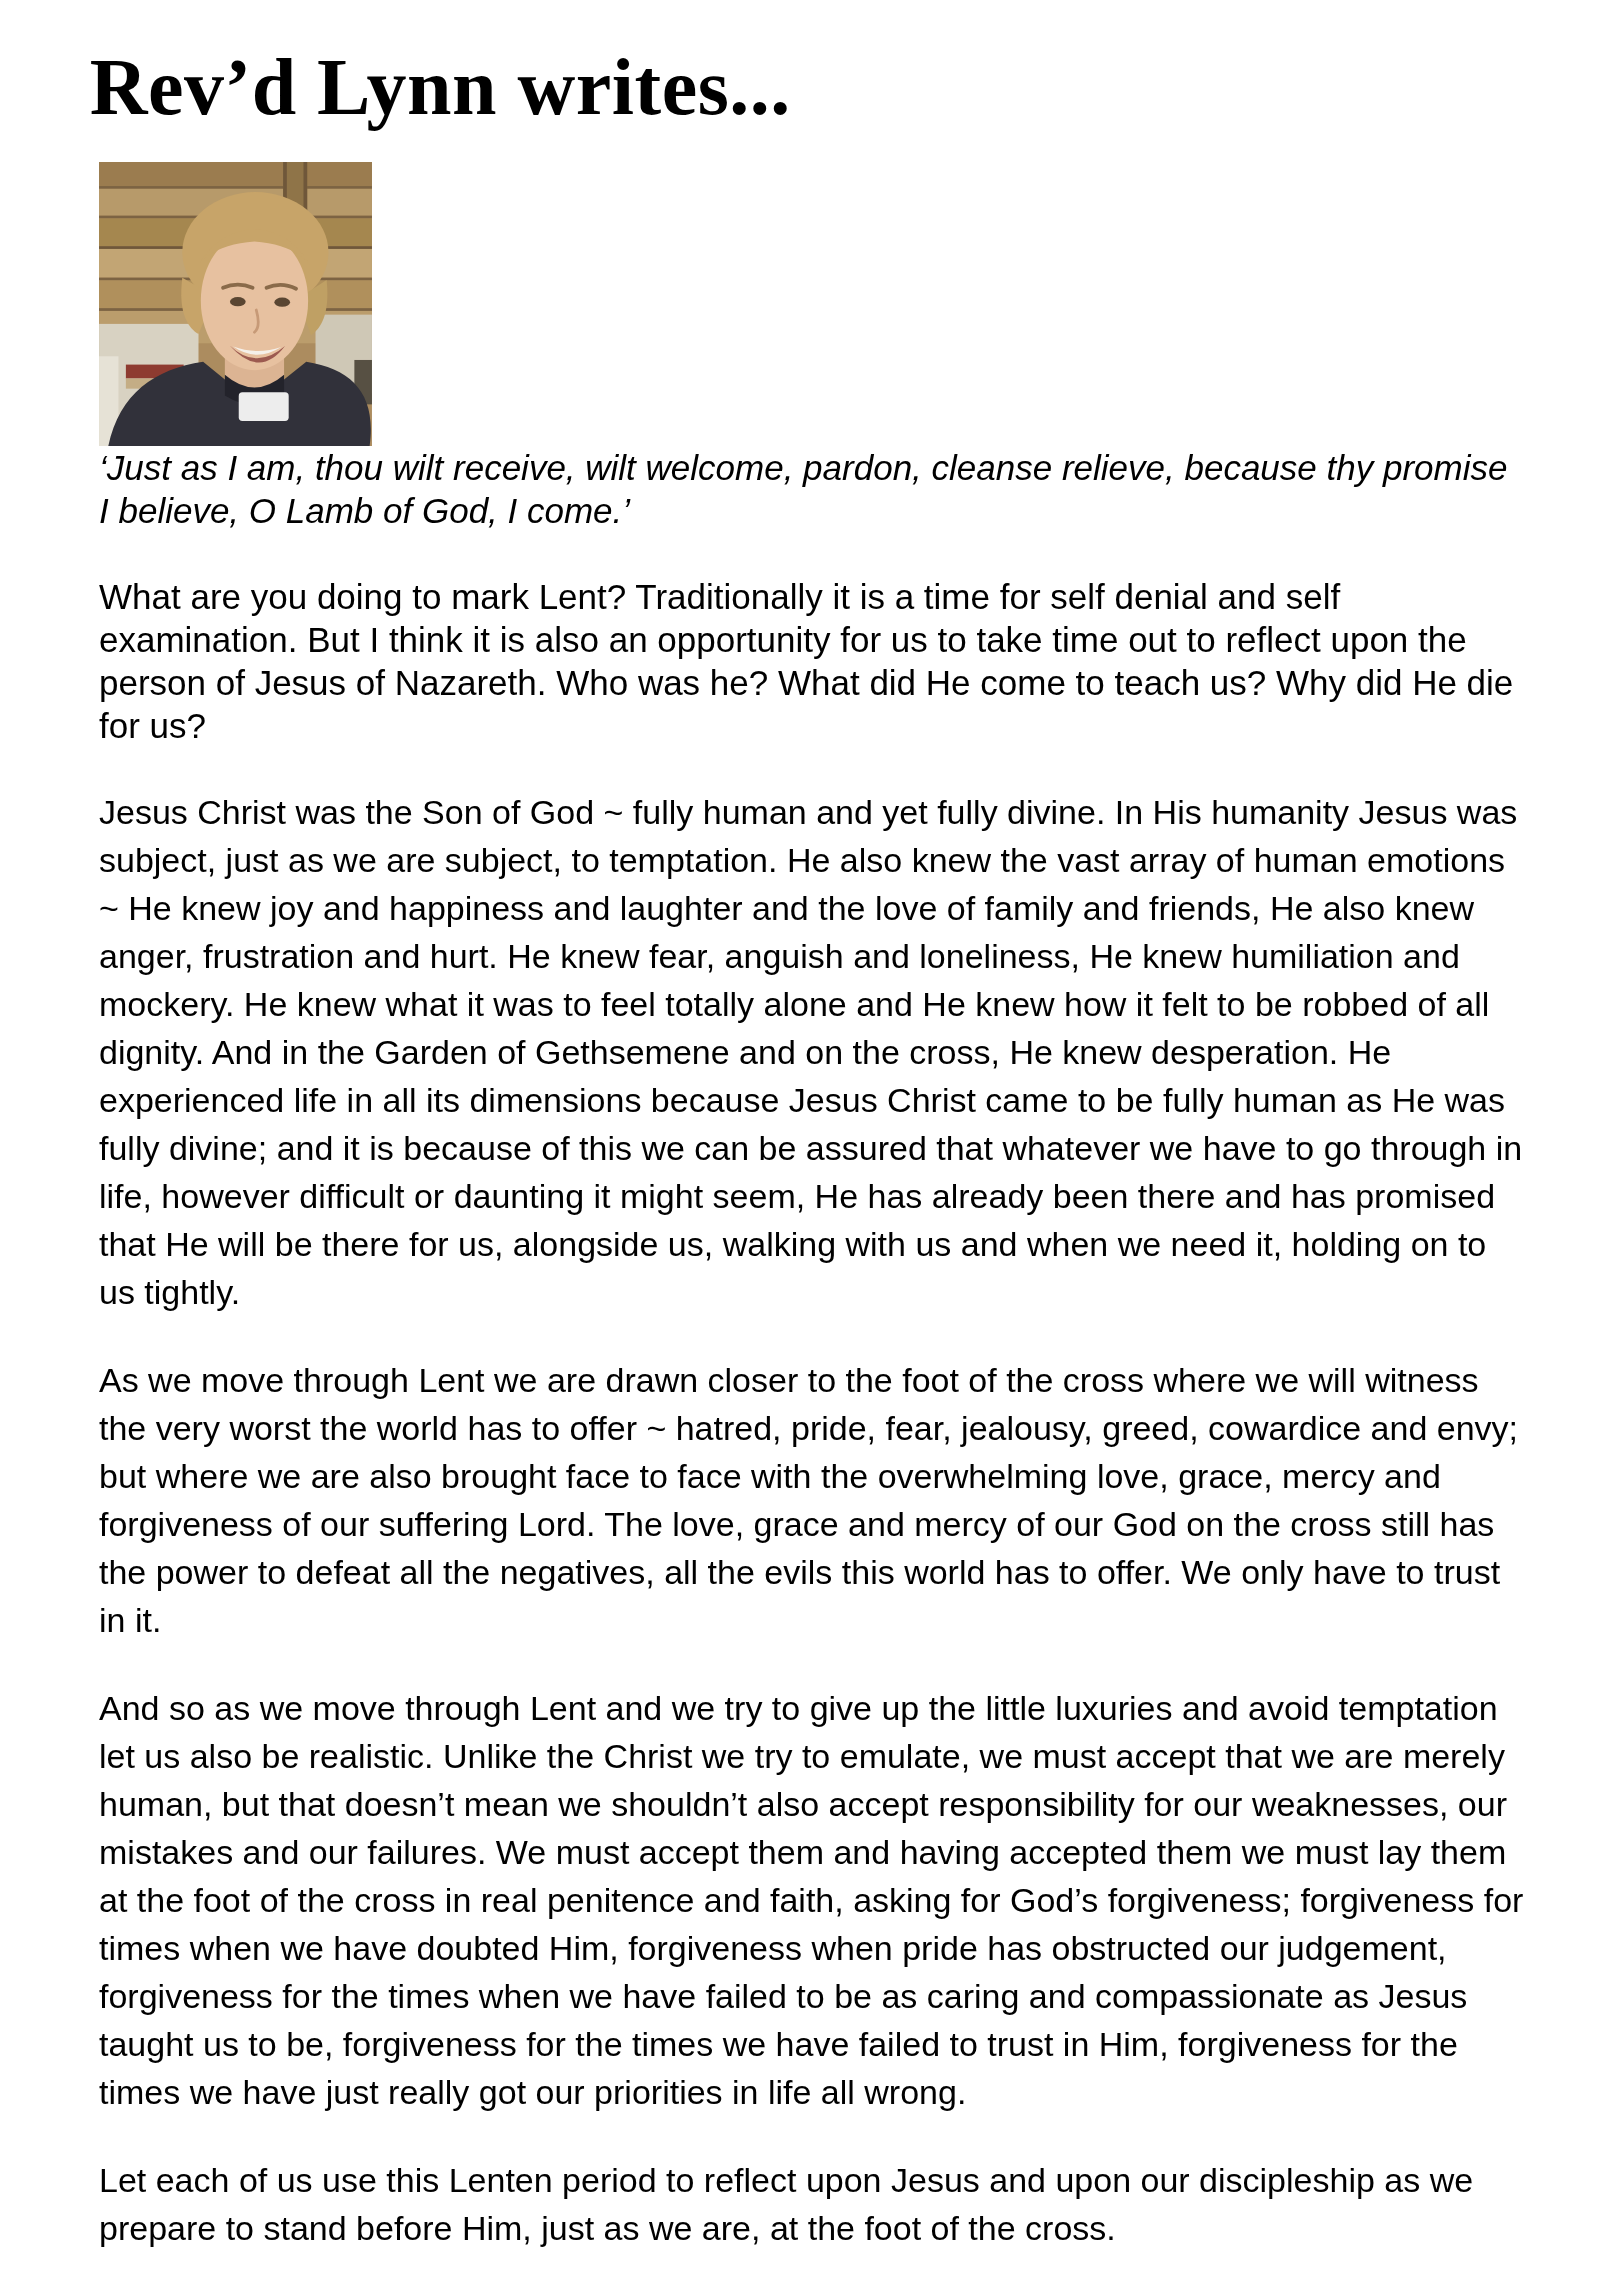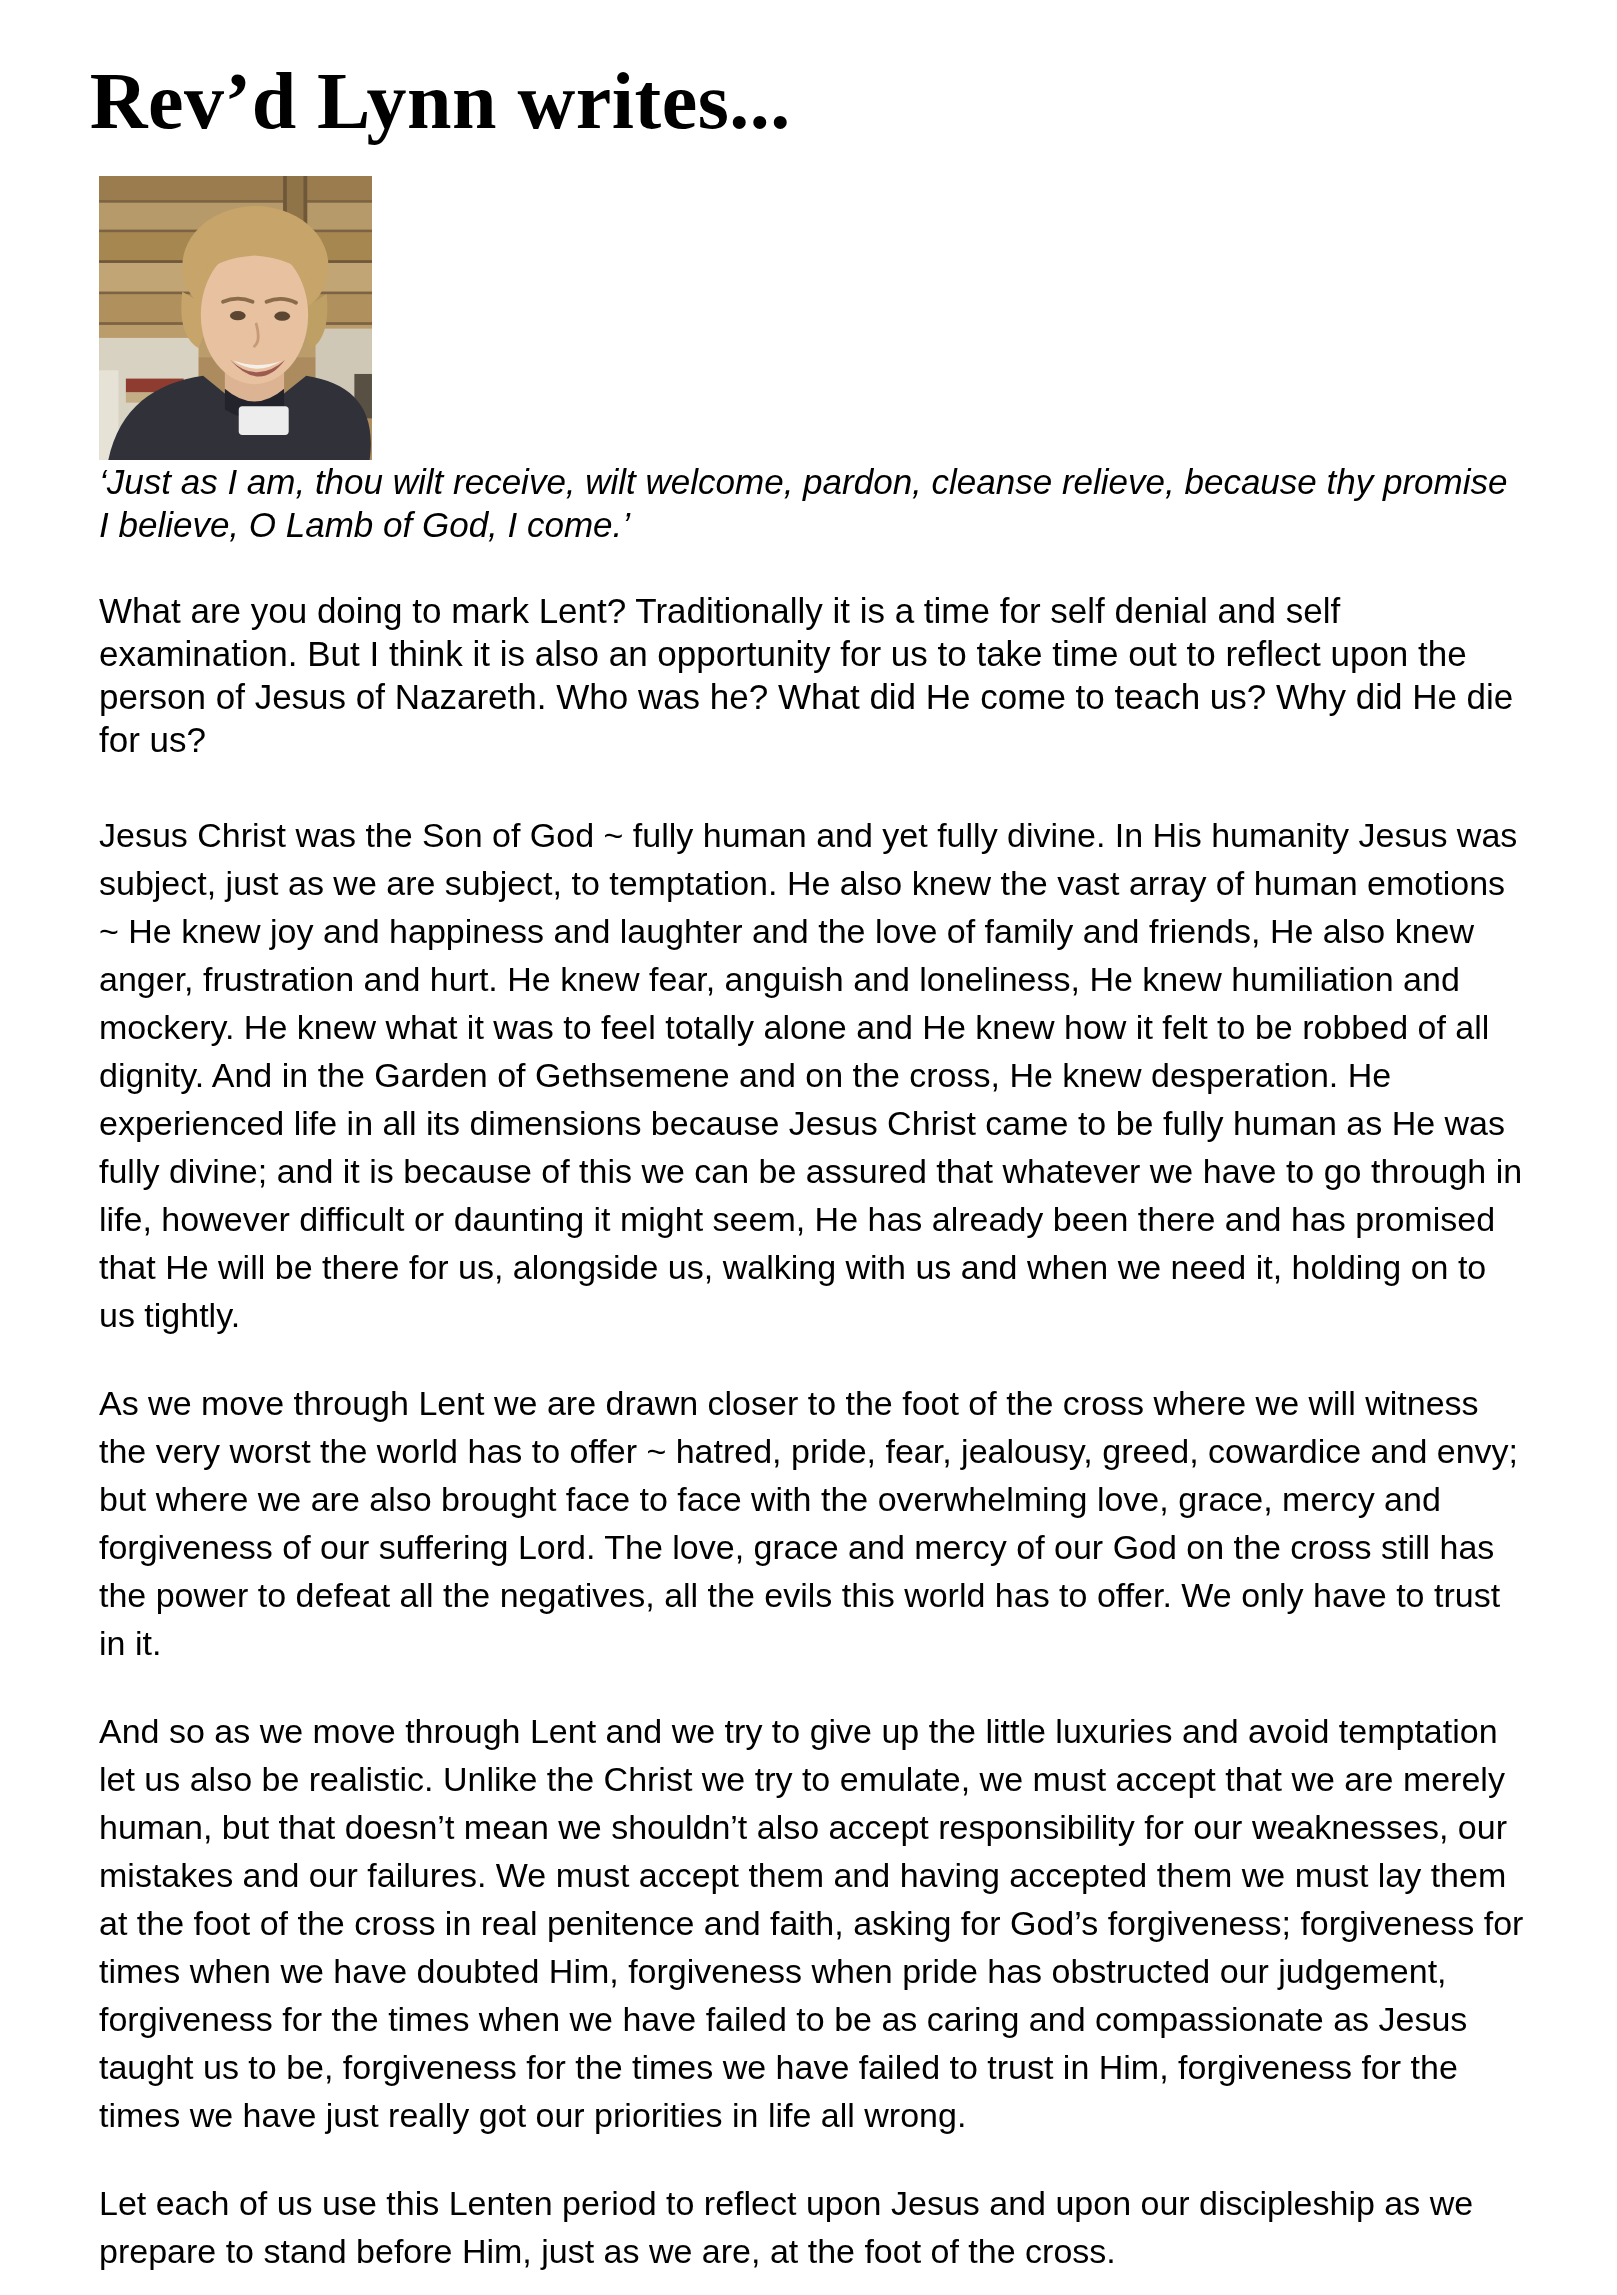--- a/index.html
+++ b/index.html
@@ -11,21 +11,21 @@
     width: 1618px;
     height: 2295px;
     color: #000;
     font-family: "Liberation Sans", sans-serif;
     overflow: hidden;
   }
   .page {
     box-sizing: border-box;
     width: 1618px;
     height: 2295px;
-    padding: 37px 93px 0 99px;
+    padding: 23px 93px 0 99px;
   }
   .doc-title {
     font-family: "Liberation Serif", serif;
     font-weight: bold;
     font-size: 80px;
     line-height: 1.2;
     margin: 16px 0 0 -9.3px;
     letter-spacing: 0.5px;
     white-space: nowrap;
   }
@@ -49,21 +49,21 @@
   }
   .quote-text {
     font-style: italic;
     font-size: 35px;
     line-height: 43px;
     margin: 0;
   }
   .intro-paragraph {
     font-size: 35px;
     line-height: 43px;
-    margin: 43px 0 10px 0;
+    margin: 43px 0 1px 0;
   }
   .body-para {
     font-size: 34px;
     line-height: 48px;
     margin: 40px 0 0 0;
   }
   .closing-block {
     margin: 40px 0 0 0;
     font-size: 35px;
     line-height: 43px;

